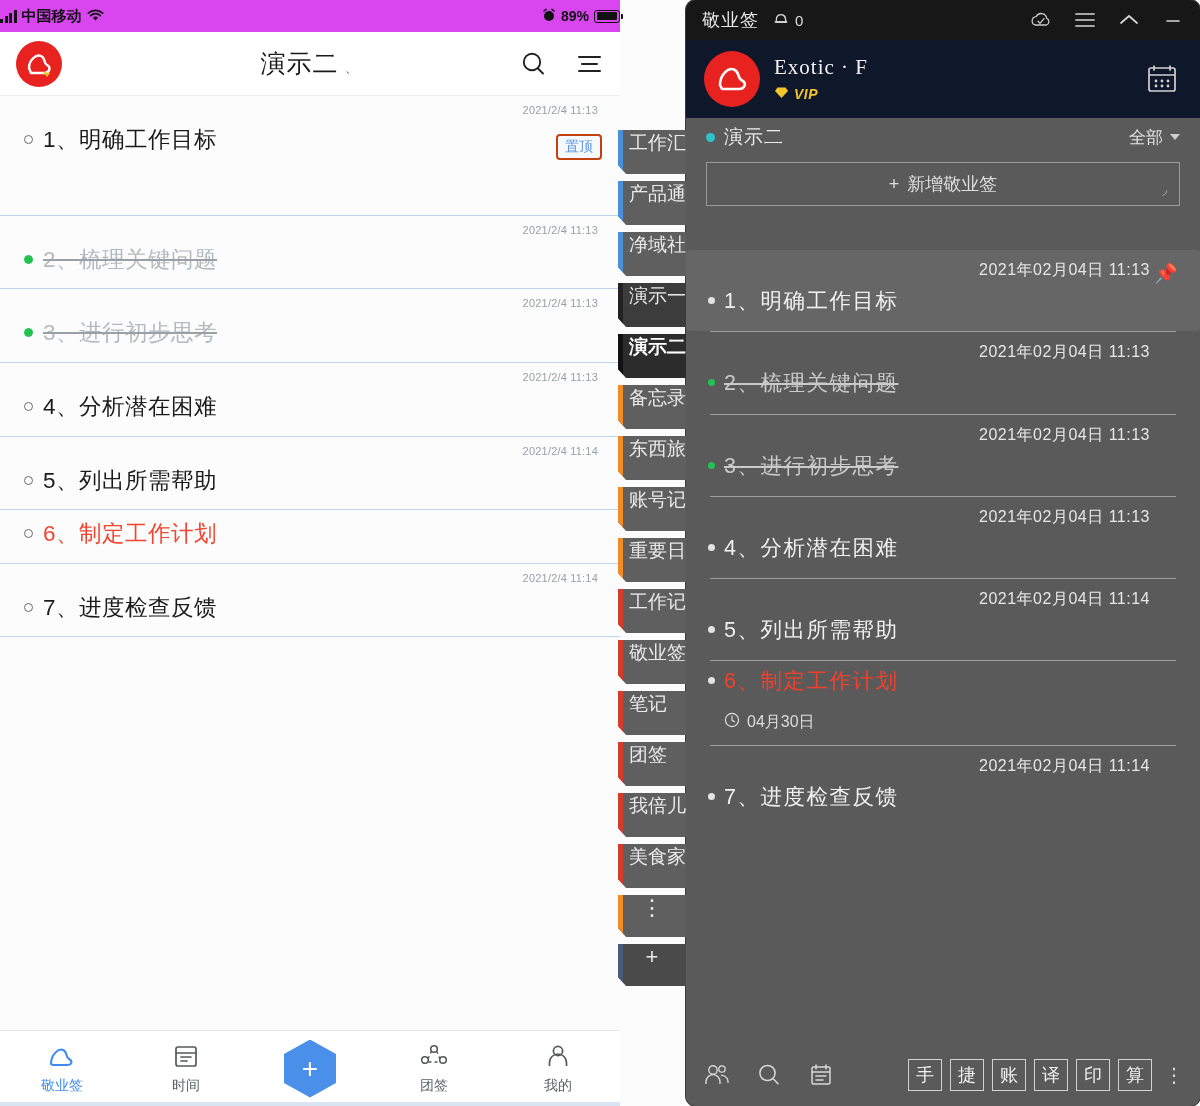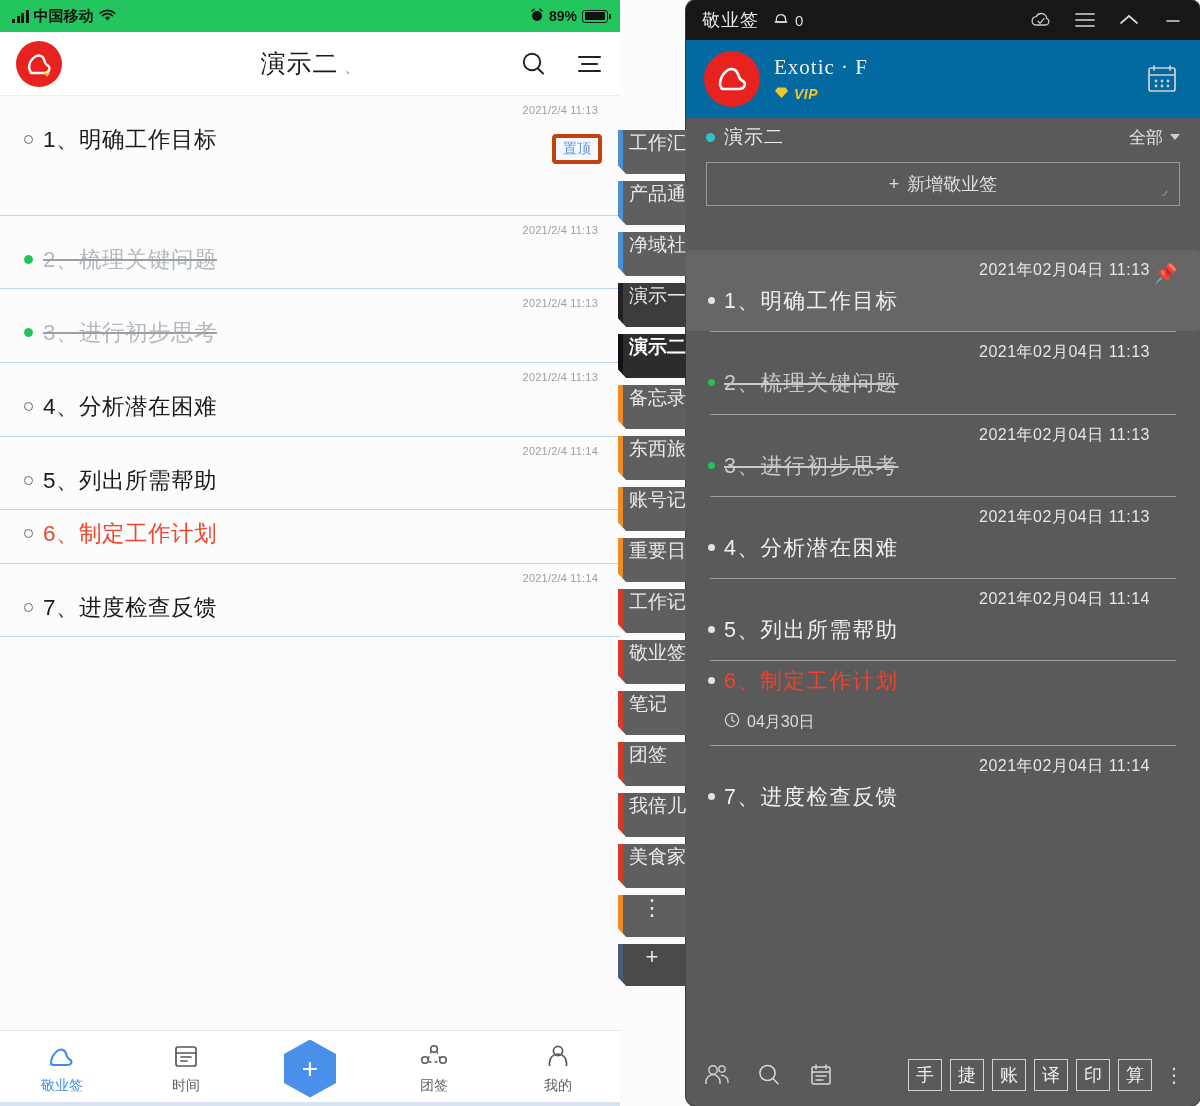--- a/index.html
+++ b/index.html
@@ -14,21 +14,21 @@
   #mobile {
     position: absolute; left: 0; top: 0;
     width: 686px; height: 1106px;
     background: #fcfcfc;
     overflow: hidden;
   }
 
   .statusbar {
     position: absolute; left: 0; top: 0; width: 620px; height: 32px;
     display: flex; align-items: center;
-    padding: 0 12px; background: #22c55e;
+    padding: 0 0; background: #d946ef;
   }
   .sb-left { display: flex; align-items: center; gap: 5px; font-size: 15px; font-weight: 700; color: #111; }
   .sig-bars { display: inline-flex; align-items: flex-end; gap: 1.5px; height: 13px; }
   .sig-bars i { width: 3px; background: #111; display: block; }
   .sig-bars i:nth-child(1) { height: 4px; }
   .sig-bars i:nth-child(2) { height: 7px; }
   .sig-bars i:nth-child(3) { height: 10px; }
   .sig-bars i:nth-child(4) { height: 13px; }
   .sb-center {
     position: absolute; left: 0; right: 0; text-align: center;
@@ -84,21 +84,21 @@
     width: 9px; height: 9px; border-radius: 50%;
     border: 1.6px solid #6b6b6b; background: transparent;
     margin: 11px 10px 0 0; flex: 0 0 auto;
   }
   .note .bullet.done { background: #21c453; border-color: #21c453; }
   .note .txt { font-size: 22.5px; color: #1a1a1a; line-height: 1.45; letter-spacing: .5px; }
   .note.done .txt { color: #b4b9be; text-decoration: line-through; text-decoration-color: #9aa0a6; }
   .note.warn .txt { color: #f2442e; }
   .note .pin-badge {
     position: absolute; right: 18px; top: 38px;
-    border: 4px solid #c2410c; color: #5b93dd; border-radius: 4px;
+    border: 2px solid #c2410c; color: #5b93dd; border-radius: 4px;
     font-size: 14px; padding: 2px 7px; background: #f4f9ff;
   }
   .note .extra-pad { height: 46px; }
   .note .remind {
     display: flex; align-items: center; gap: 7px;
     padding: 2px 0 14px 19px; font-size: 15.5px; color: #8e9397;
   }
   .clock-ic { width: 15px; height: 15px; flex: 0 0 auto; }
 
   
@@ -151,21 +151,21 @@
     height: 40px; background: #171717; display: flex; align-items: center;
     padding: 0 14px 0 16px; color: #e8e8e8;
   }
   .d-brand { font-size: 18px; letter-spacing: 1px; }
   .d-bell { display: flex; align-items: center; gap: 6px; margin-left: 14px; font-size: 15px; color: #dcdcdc; }
   .d-wins { margin-left: auto; display: flex; align-items: center; gap: 18px; }
   .d-wins .wb { width: 26px; height: 26px; display: flex; align-items: center; justify-content: center; cursor: pointer; }
 
   .d-profile {
     height: 78px; display: flex; align-items: center; padding: 0 18px; gap: 14px;
-    background: #0369a1;
+    background: #0f172a;
   }
   .d-avatar { width: 56px; height: 56px; border-radius: 50%; background: #e8221f; position: relative; flex: 0 0 auto; }
   .d-uname { font-size: 21px; color: #f2f2f2; font-family: "Liberation Serif", serif; letter-spacing: 1px; }
   .d-vip { display: flex; align-items: center; gap: 5px; margin-top: 5px; }
   .d-vip .vlabel { color: #f4c52b; font-size: 14px; font-weight: 700; font-style: italic; letter-spacing: .5px; }
   .d-cal { margin-left: auto; width: 40px; height: 40px; display: flex; align-items: center; justify-content: center; cursor: pointer; }
 
   .d-catrow { display: flex; align-items: center; padding: 6px 20px 2px 20px; }
   .d-dot { width: 9px; height: 9px; border-radius: 50%; background: #2fc2c9; margin-right: 9px; }
   .d-catname { font-size: 19px; color: #eaeaea; letter-spacing: 1px; }

